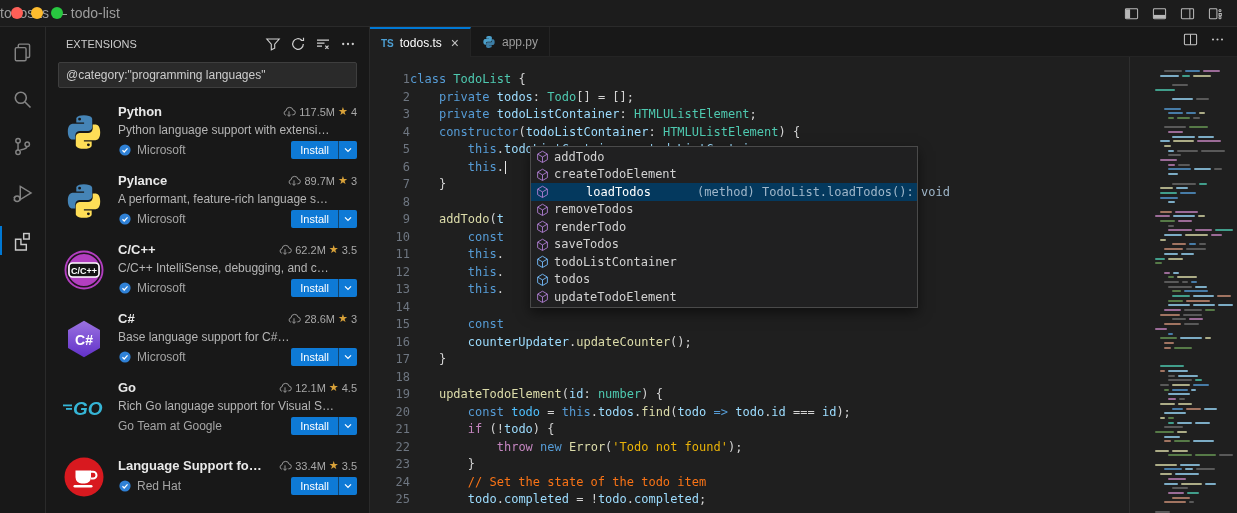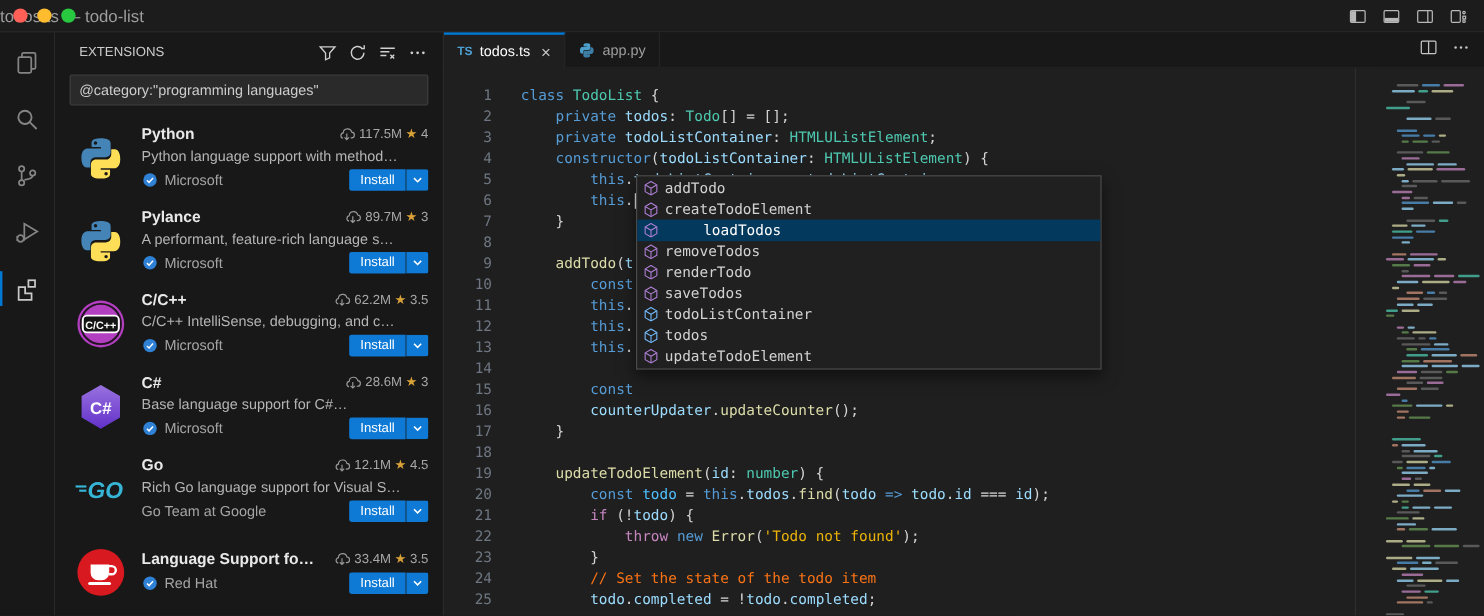--- a/index.html
+++ b/index.html
@@ -76,21 +76,21 @@
   .ts-badge { color:#4d9fd3; font-size:10px; font-weight:bold; }
   .tab-close { color:#c5c5c5; font-size:14px; line-height:1; margin-left:3px; }
   .tabbar-actions { margin-left:auto; display:flex; align-items:center; gap:12px;
                     padding-right:12px; }
 
   .editor-content { position:absolute; top:30px; left:0; right:107px; bottom:0;
                     overflow:hidden; font-family:"DejaVu Sans Mono","Liberation Mono",monospace;
                     font-size:12px; line-height:17.5px; padding-top:14px; }
   .code-line { display:flex; height:17.5px; white-space:pre; }
   .gutter { width:40px; flex:none; text-align:right; color:#6e7681; }
-  .line-code { margin-left:24px; color:#d4d4d4; }
+  .line-code { color:#d4d4d4; }
   .tok-k{color:#569cd6} .tok-c{color:#c586c0} .tok-t{color:#4ec9b0}
   .tok-v{color:#9cdcfe} .tok-b{color:#4fc1ff} .tok-f{color:#dcdcaa}
   .tok-s{color:#eab308} .tok-m{color:#f97316} .tok-p{color:#d4d4d4}
   .cursor { display:inline-block; width:1.5px; height:13px; background:#e8e8e8;
             vertical-align:middle; margin-left:1px; }
 
   
   .suggest { position:absolute; left:160px; top:119px; width:388px; background:#202021;
              border:1px solid #4a4a4a; box-shadow:0 5px 12px rgba(0,0,0,.5);
              z-index:5; padding:1px 0; }
@@ -237,21 +237,21 @@
               <span class="ext-meta">
                 <svg width="14" height="14" viewBox="0 0 16 16" fill="none" stroke="#9a9a9a" stroke-width="1.1">
                   <path d="M11.7 11.3h.6a2.7 2.7 0 0 0 .4-5.4 4.1 4.1 0 0 0-8.1.7 2.6 2.6 0 0 0-.2 5.1"></path>
                   <path d="M8 7.2v5.6M5.9 10.9 8 13l2.1-2.1"></path>
                 </svg>
                 <span>117.5M</span>
                 <span class="star">★</span>
                 <span>4</span>
               </span>
             </div>
-            <div class="ext-desc">Python language support with method…</div>
+            <div class="ext-desc">Python language support with extensi…</div>
             <div class="ext-foot">
               <svg width="14" height="14" viewBox="0 0 16 16">
                 <circle cx="8" cy="8" r="6.4" fill="#2f81d6"></circle>
                 <path d="M5.1 8.3l2 2 3.8-4.2" stroke="#fff" stroke-width="1.4" fill="none"></path>
               </svg>
               <span class="pub">Microsoft</span>
               <span class="install-split">
                 <span class="install-btn">Install</span>
                 <span class="install-dd">
                   <svg width="10" height="10" viewBox="0 0 10 10" fill="none" stroke="#ffffff" stroke-width="1.3">
@@ -535,20 +535,21 @@
           <span>createTodoElement</span>
         </div>
         <div class="sg-row selected">
           <span class="sg-icon">
             <svg width="13" height="13" viewBox="0 0 16 16" fill="none" stroke="#b180d7" stroke-width="1.1" stroke-linejoin="round">
               <path d="M8 1.5 14 5v6.9L8 15.4 2 11.9V5z"></path>
               <path d="M2.3 5.2 8 8.5l5.7-3.3M8 8.5v6.6"></path>
             </svg>
           </span>
           <span>loadTodos</span>
+          <span class="sg-detail">(method) TodoList.loadTodos(): void</span>
         </div>
         <div class="sg-row">
           <span class="sg-icon">
             <svg width="13" height="13" viewBox="0 0 16 16" fill="none" stroke="#b180d7" stroke-width="1.1" stroke-linejoin="round">
               <path d="M8 1.5 14 5v6.9L8 15.4 2 11.9V5z"></path>
               <path d="M2.3 5.2 8 8.5l5.7-3.3M8 8.5v6.6"></path>
             </svg>
           </span>
           <span>removeTodos</span>
         </div>

